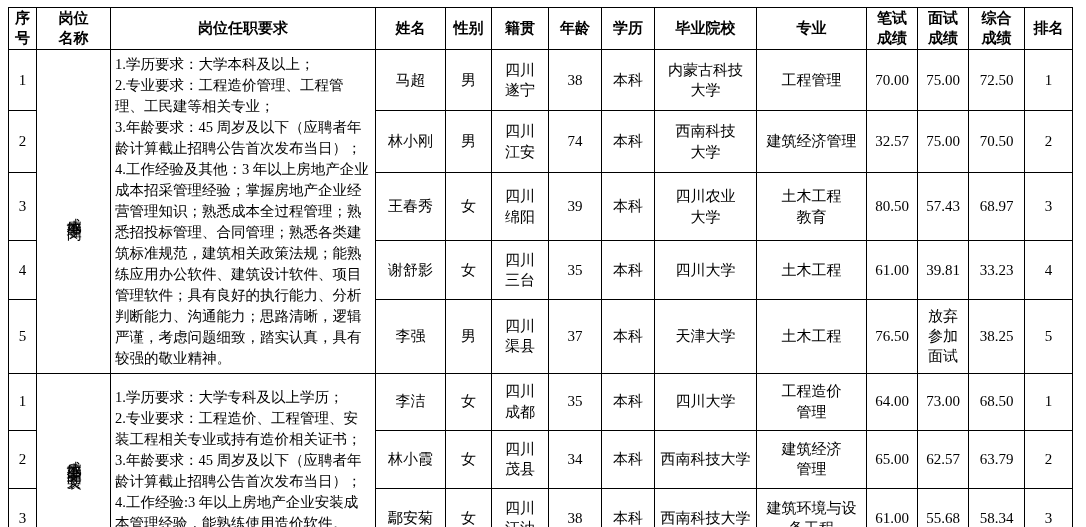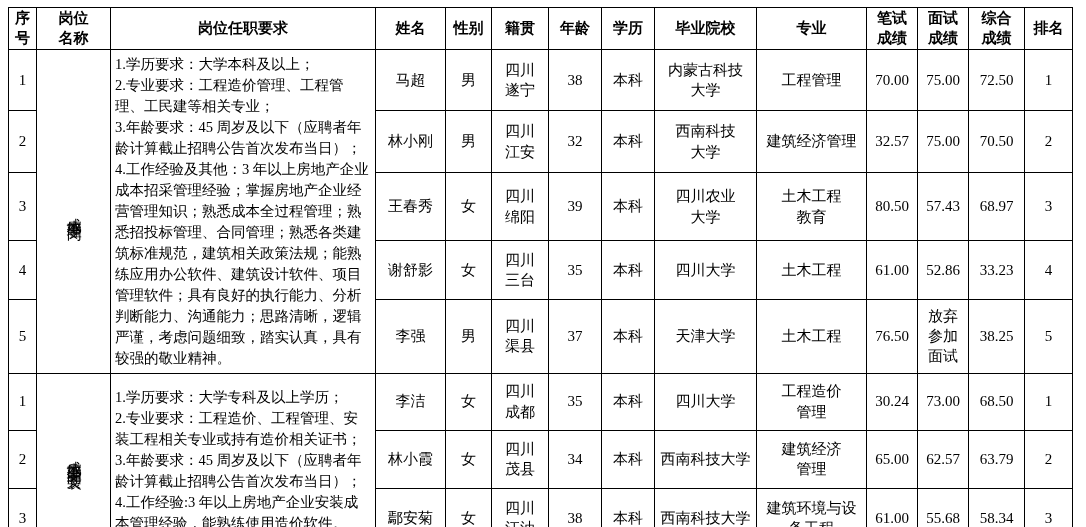--- a/index.html
+++ b/index.html
@@ -106,21 +106,21 @@
       <td>75.00</td>
       <td>72.50</td>
       <td>1</td>
     </tr>
     <tr style="height:56px">
       <td>2</td>
       <td>林小刚</td>
       <td>男</td>
       <td>四川
 江安</td>
-      <td>32</td>
+      <td>74</td>
       <td>本科</td>
       <td>西南科技
 大学</td>
       <td>建筑经济管理</td>
       <td>32.57</td>
       <td>75.00</td>
       <td>70.50</td>
       <td>2</td>
     </tr>
     <tr style="height:62px">
@@ -144,21 +144,21 @@
       <td>4</td>
       <td>谢舒影</td>
       <td>女</td>
       <td>四川
 三台</td>
       <td>35</td>
       <td>本科</td>
       <td>四川大学</td>
       <td>土木工程</td>
       <td>61.00</td>
-      <td>52.86</td>
+      <td>39.81</td>
       <td>33.23</td>
       <td>4</td>
     </tr>
     <tr style="height:67px">
       <td>5</td>
       <td>李强</td>
       <td>男</td>
       <td>四川
 渠县</td>
       <td>37</td>
@@ -182,21 +182,21 @@
 4.工作经验:3 年以上房地产企业安装成本管理经验，能熟练使用造价软件。</td>
       <td>李洁</td>
       <td>女</td>
       <td>四川
 成都</td>
       <td>35</td>
       <td>本科</td>
       <td>四川大学</td>
       <td>工程造价
 管理</td>
-      <td>30.24</td>
+      <td>64.00</td>
       <td>73.00</td>
       <td>68.50</td>
       <td>1</td>
     </tr>
     <tr style="height:58px">
       <td>2</td>
       <td>林小霞</td>
       <td>女</td>
       <td>四川
 茂县</td>

